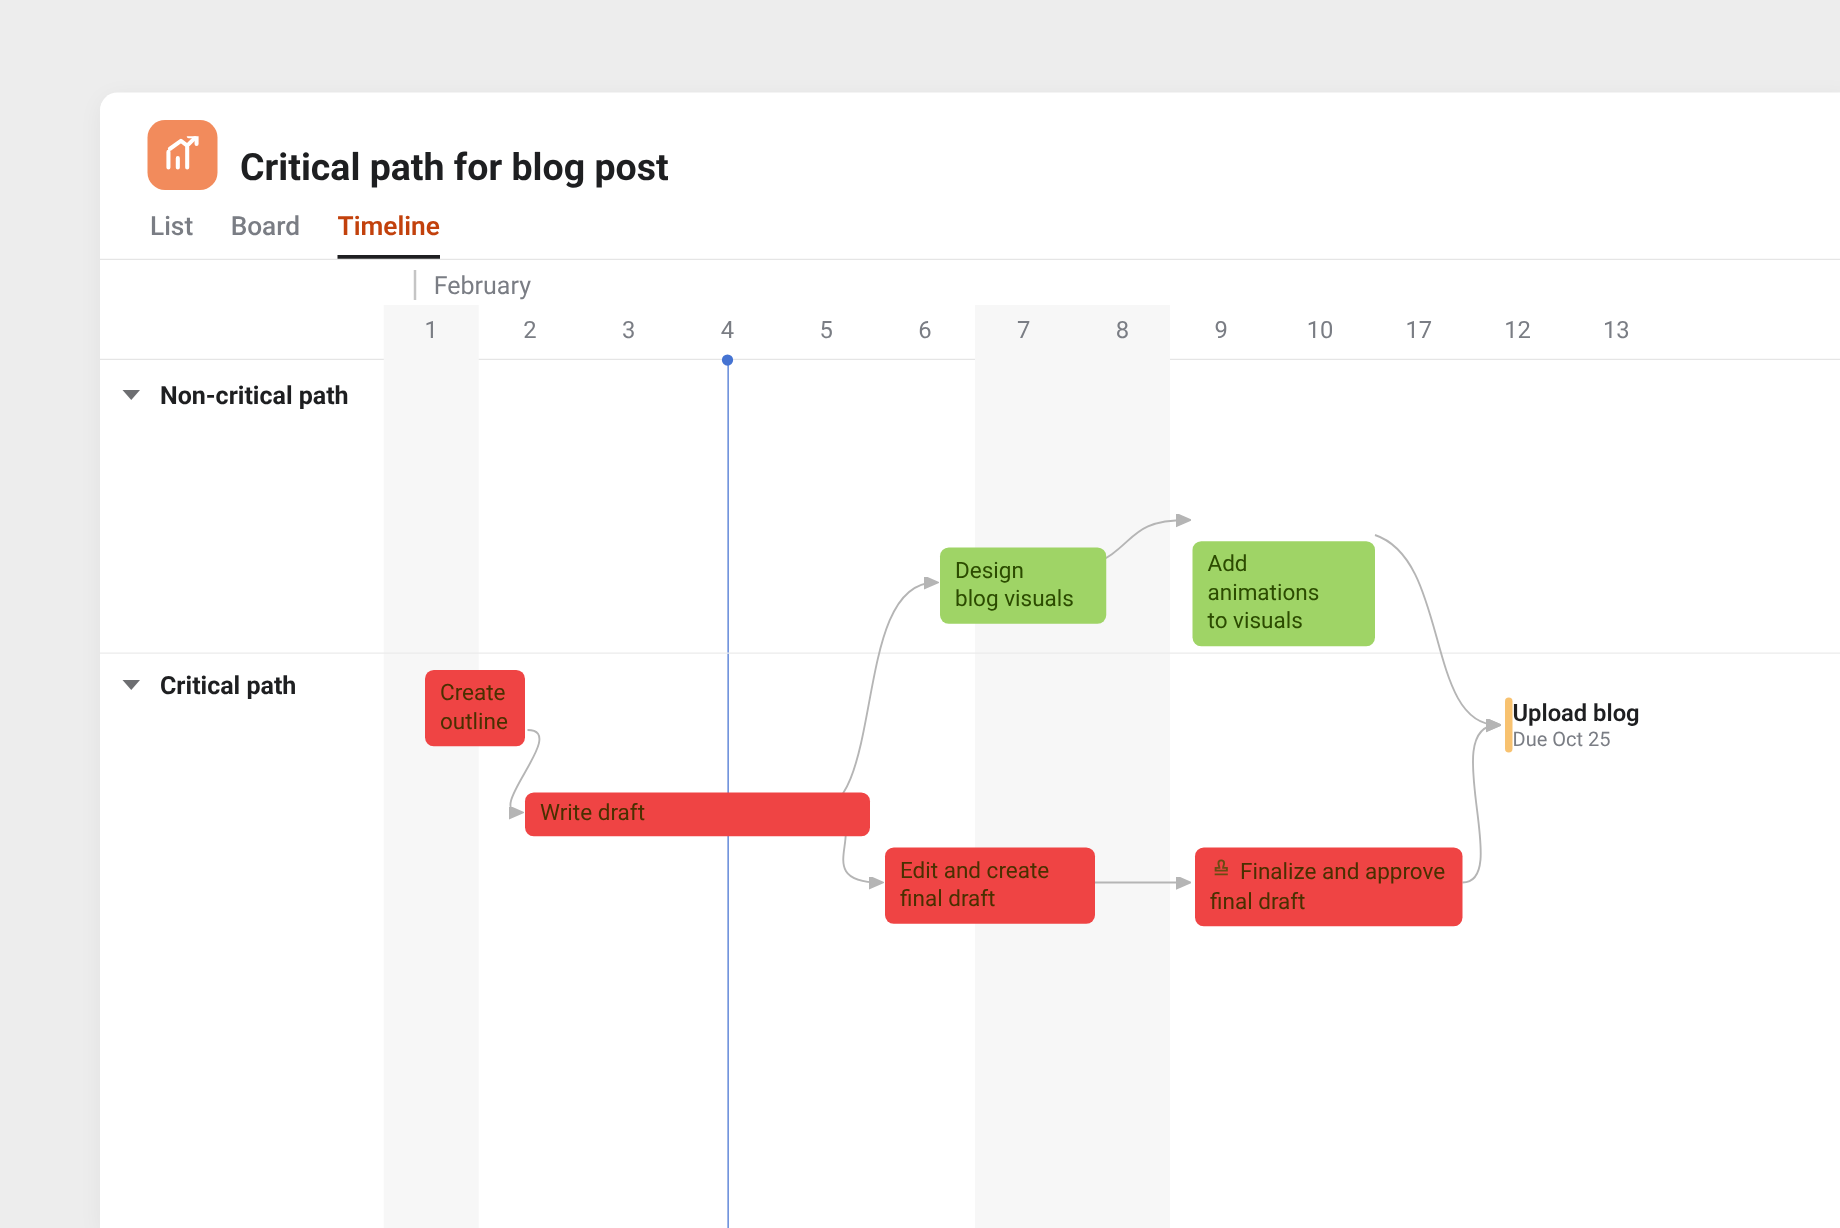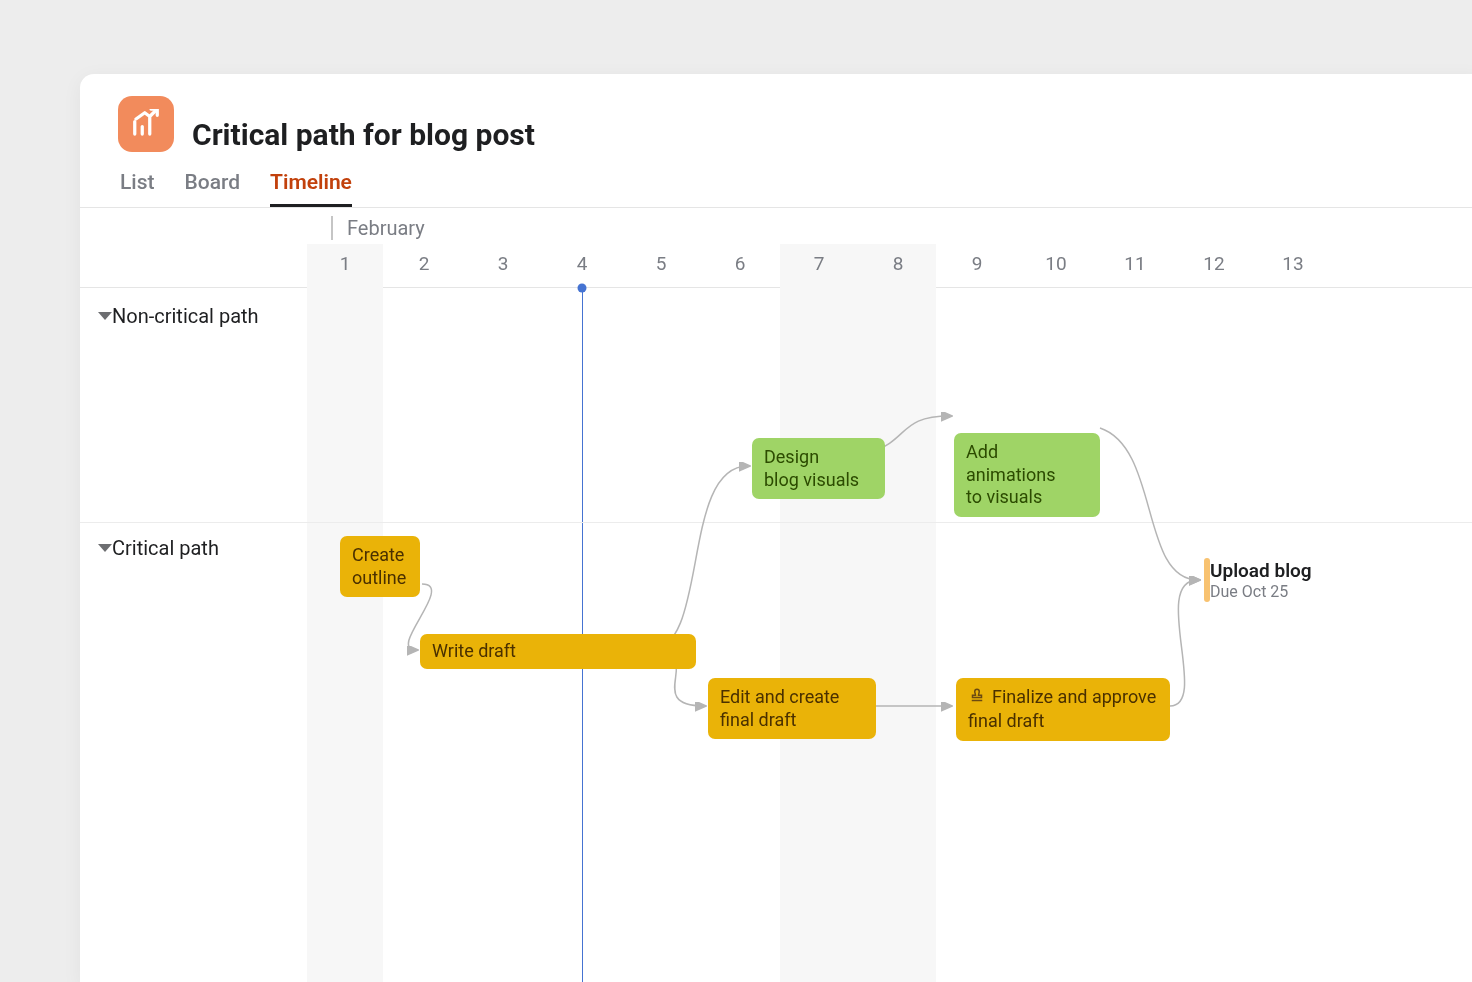--- a/index.html
+++ b/index.html
@@ -102,23 +102,23 @@
     top: 0;
     bottom: 0;
     background: #f7f7f7;
   }
   .weekend-shade.header-top { top: 36px; height: 44px; }
   .section-label {
     position: absolute;
     left: 18px;
     display: flex;
     align-items: center;
-    gap: 0;
+    gap: 16px;
     font-size: 20px;
-    font-weight: 400;
+    font-weight: 700;
     color: #1e1f21;
     cursor: pointer;
   }
   .caret {
     width: 0; height: 0;
     border-left: 7px solid transparent;
     border-right: 7px solid transparent;
     border-top: 8px solid #6d6e71;
   }
   .section-divider {
@@ -143,21 +143,21 @@
   }
   .task {
     position: absolute;
     border-radius: 7px;
     padding: 8px 12px;
     font-size: 18px;
     line-height: 1.25;
     color: #4a3000;
     cursor: pointer;
   }
-  .task.orange { background: #eab308; }
+  .task.orange { background: #ef4444; }
   .task.green  { background: #9fd466; color: #2c4b00; }
   .milestone {
     position: absolute;
     display: flex;
     align-items: center;
   }
   .milestone-bar {
     width: 6px;
     height: 44px;
     border-radius: 3px;
@@ -212,21 +212,21 @@
       <span class="day" style="left:265px">1</span>
       <span class="day" style="left:344px">2</span>
       <span class="day" style="left:423px">3</span>
       <span class="day" style="left:502px">4</span>
       <span class="day" style="left:581px">5</span>
       <span class="day" style="left:660px">6</span>
       <span class="day" style="left:739px">7</span>
       <span class="day" style="left:818px">8</span>
       <span class="day" style="left:897px">9</span>
       <span class="day" style="left:976px">10</span>
-      <span class="day" style="left:1055px">11</span>
+      <span class="day" style="left:1055px">17</span>
       <span class="day" style="left:1134px">12</span>
       <span class="day" style="left:1213px">13</span>
     </div>
 
     <div class="today-line" style="left:502px; top:80px;"></div>
     <div class="today-dot" style="left:502px; top:80px;"></div>
   </div>
 
   <div class="timeline-body">
 

